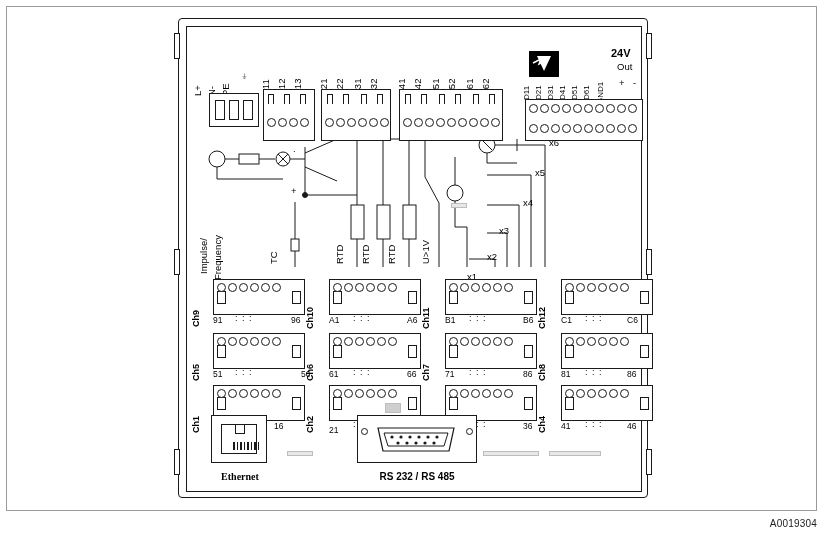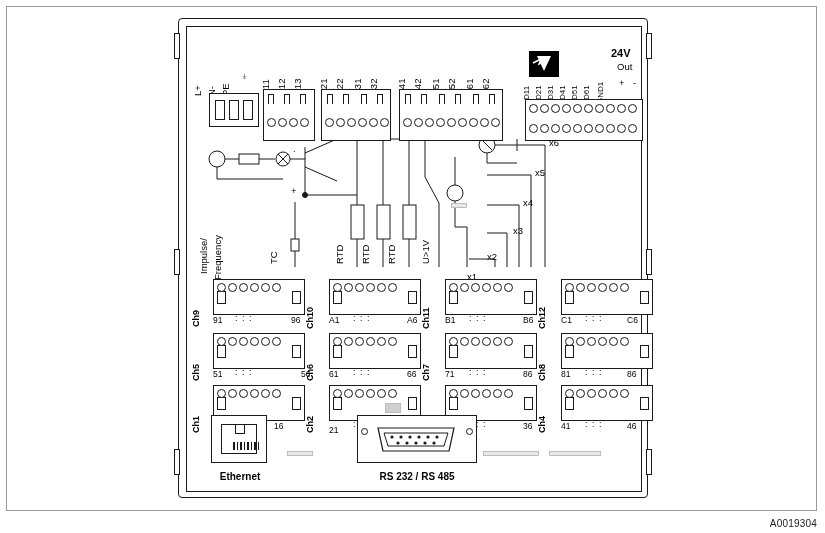--- a/index.html
+++ b/index.html
@@ -514,21 +514,21 @@
       <div class="lbl rot" style="left:158px; top:226px;">RTD</div>
       <div class="lbl rot" style="left:184px; top:226px;">RTD</div>
       <div class="lbl rot" style="left:210px; top:226px;">RTD</div>
       <div class="lbl rot" style="left:244px; top:226px;">U&gt;1V</div>
       <div class="lbl" style="left:104px; top:158px;">+</div>
       <div class="lbl" style="left:106px; top:116px;">.</div>
 
       <div class="lbl" style="left:362px; top:110px;">x6</div>
       <div class="lbl" style="left:348px; top:140px;">x5</div>
       <div class="lbl" style="left:336px; top:170px;">x4</div>
-      <div class="lbl" style="left:326px; top:198px;">x3</div>
+      <div class="lbl" style="left:312px; top:198px;">x3</div>
       <div class="lbl" style="left:300px; top:224px;">x2</div>
       <div class="lbl" style="left:280px; top:244px;">x1</div>
 
       <div class="ch-name rot" style="left:14px; top:290px;">Ch9</div>
       <div class="chcard" style="left:26px; top:252px;">
         <span class="sq"></span>
         <span class="sq"></span>
       </div>
       <div class="screw-row" style="left:30px; top:256px;">
         <span class="screw"></span>
@@ -737,21 +737,21 @@
               <i></i>
               <i></i>
               <i></i>
               <i></i>
               <i></i>
               <i></i>
               <i></i>
           </div>
         </div>
       </div>
-      <div class="legend-caption" style="left:16px; top:444px; width:74px;">Ethernet</div>
+      <div class="legend-caption" style="left:16px; top:444px; width:74px;font-family:Liberation Serif, serif;">Ethernet</div>
 
       <div class="dsub-holder">
         <div class="screw-hole" style="left:3px;"></div>
         <div class="screw-hole" style="right:3px;"></div>
         <svg class="dsub" viewBox="0 0 84 31">
           <path d="M4 4 L80 4 L75 27 L9 27 Z" fill="#fff" stroke="#1a1a1a" stroke-width="1.2"></path>
           <path d="M10 9 L74 9 L70 22 L14 22 Z" fill="#fff" stroke="#1a1a1a" stroke-width="1"></path>
           <g fill="#1a1a1a">
             <circle cx="18" cy="13" r="1.6"></circle>
               <circle cx="27" cy="13" r="1.6"></circle>

